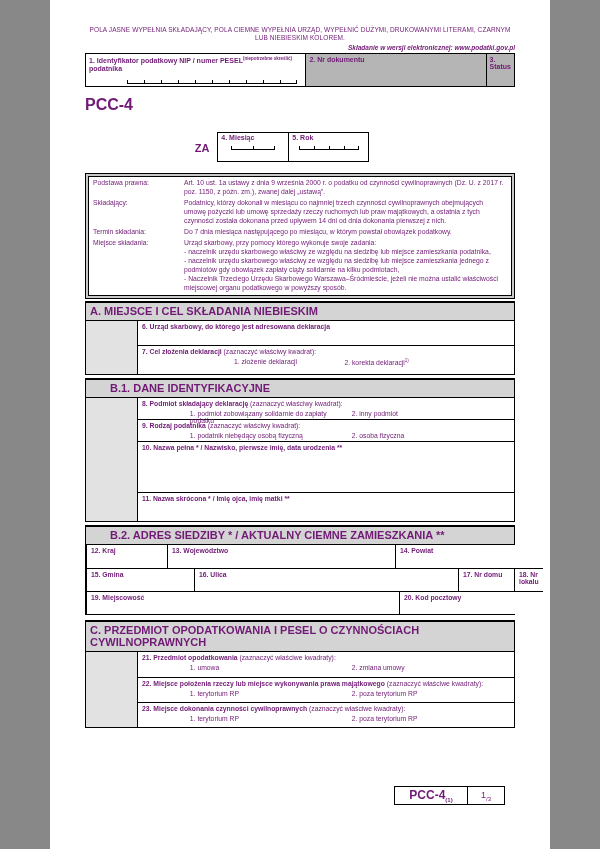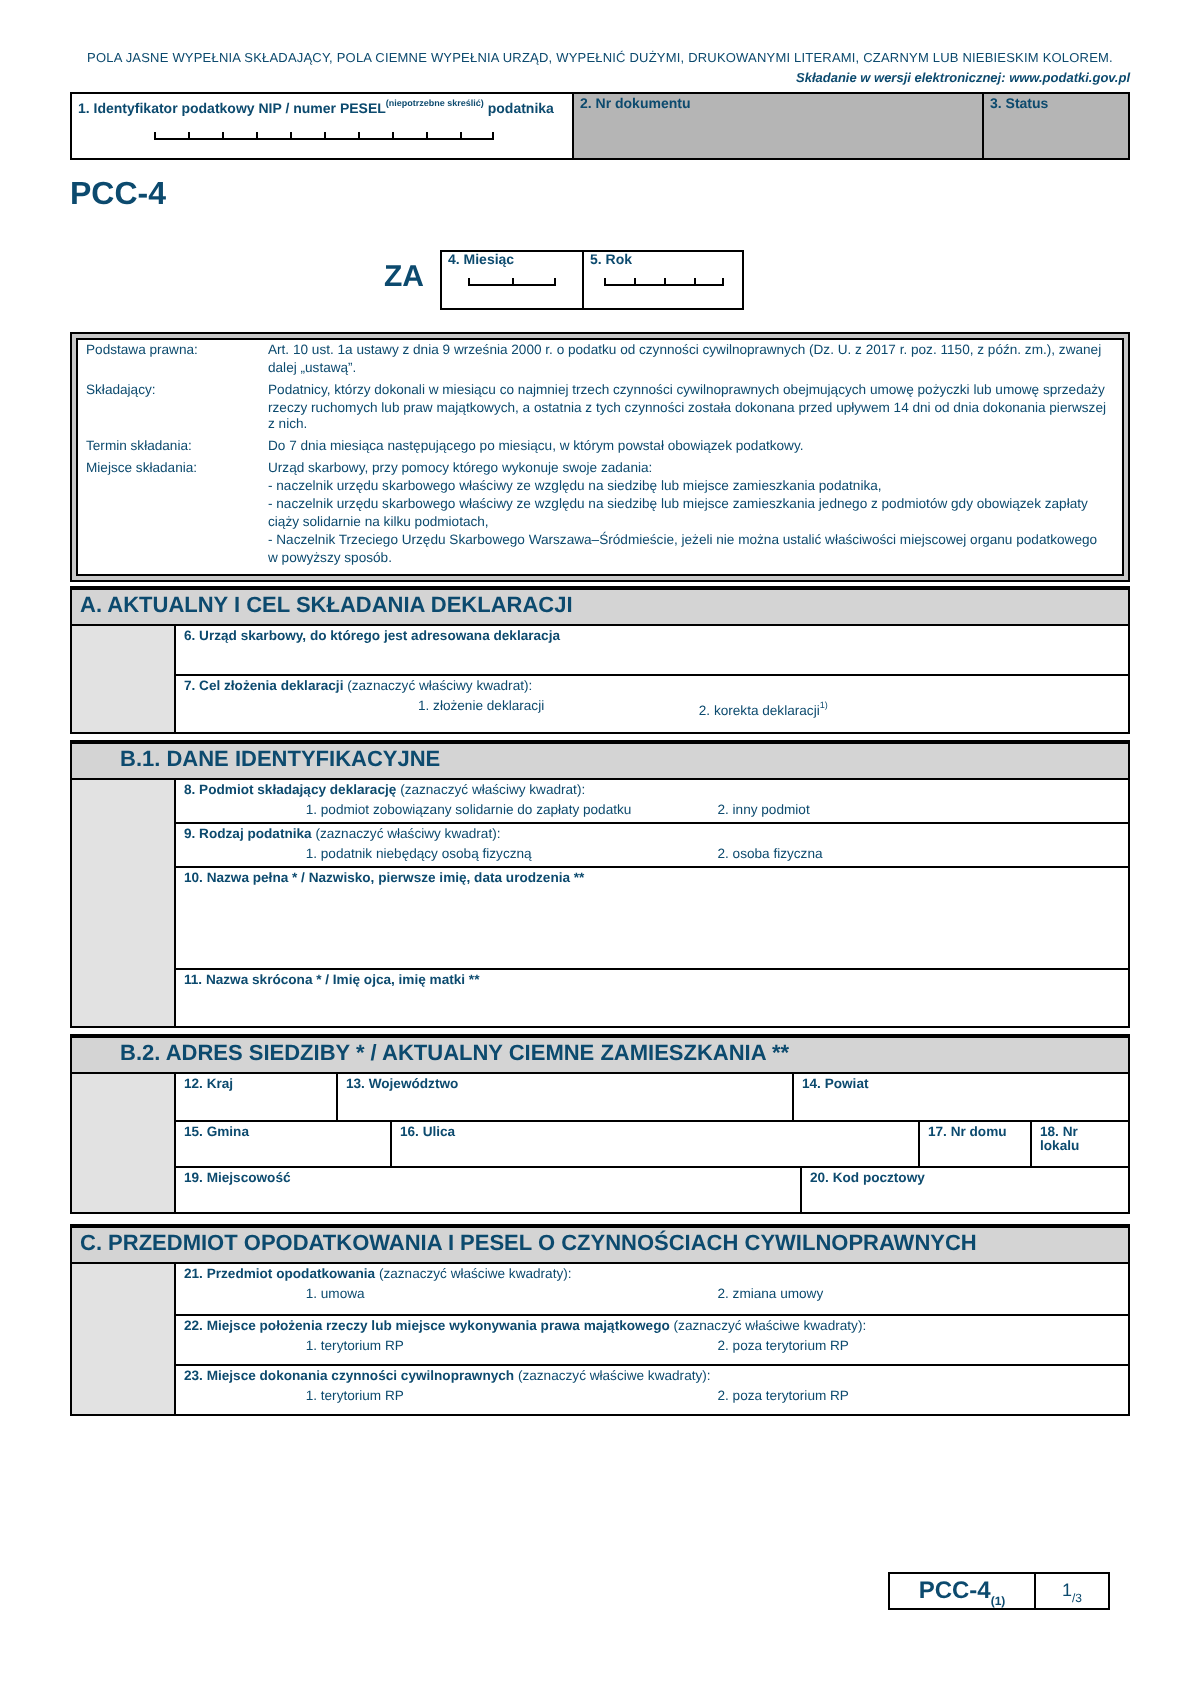--- a/index.html
+++ b/index.html
@@ -1,19 +1,19 @@
 <!DOCTYPE html>
 <html><head>
 <meta charset="utf-8">
 <style>
   * { margin:0; padding:0; box-sizing:border-box; }
   html,body { background:#888; }
   #page {
-    position:relative; width:600px; height:849px; background:#fff;
-    font-family:"Liberation Sans", sans-serif; color:#0c4a6e;
+    position:relative; width:500px; height:849px; background:#fff;
+    font-family:"Liberation Sans", sans-serif; color:#701a75;
     padding:26px 35px 0 35px; margin:0 auto; overflow:hidden;
   }
   .tiny { font-size:6.5px; line-height:1.2; }
   .instr { text-align:center; letter-spacing:.1px; }
   .efile { text-align:right; font-weight:bold; font-style:italic; margin-top:2px; }
 
   
   .idrow { display:flex; border:1px solid #000; margin-top:2px; height:34px; }
   .idrow .cell { padding:2px 3px; font-size:7px; font-weight:bold; }
   .c1 { width:250px; background:#fff; }
@@ -25,21 +25,21 @@
   .dg i { display:block; height:4px; border-left:1px solid #000; border-bottom:1px solid #000; }
   .dg i:last-child { border-right:1px solid #000; }
   .dg-nip { margin:8px 0 0 38px; } .dg-nip i { width:17px; }
   .dg-m { margin:5px auto 0; width:44px; } .dg-m i { width:22px; }
   .dg-y { margin:5px auto 0; width:60px; } .dg-y i { width:15px; }
 
   .code-h { font-size:16px; font-weight:bold; margin-top:9px; }
   .main-title { text-align:center; font-size:11.5px; font-weight:bold; margin-top:13px; }
 
   .za-row { display:flex; justify-content:center; align-items:flex-end; margin-top:18px; margin-right:36px; }
-  .za-lbl { font-size:15px; font-weight:bold; margin-right:8px; margin-bottom:8px; }
+  .za-lbl { font-size:11px; font-weight:bold; margin-right:8px; margin-bottom:8px; }
   .za-boxes { display:flex; border:1px solid #000; height:30px; }
   .za-box { padding:1px 3px; font-size:7px; font-weight:bold; }
   .za-box.m { width:70px; }
   .za-box.y { width:80px; border-left:1px solid #000; }
 
   
   .legal {
     margin:14px 3px 0 3px; border:1px solid #000;
     box-shadow:0 0 0 2px #c9c9c9, 0 0 0 3px #000;
     padding:1px 0;
@@ -165,21 +165,21 @@
     </div>
     <div class="lrow">
       <div class="llab">Miejsce składania:</div>
       <div class="ltxt pre">Urząd skarbowy, przy pomocy którego wykonuje swoje zadania:
 - naczelnik urzędu skarbowego właściwy ze względu na siedzibę lub miejsce zamieszkania podatnika,
 - naczelnik urzędu skarbowego właściwy ze względu na siedzibę lub miejsce zamieszkania jednego z podmiotów gdy obowiązek zapłaty ciąży solidarnie na kilku podmiotach,
 - Naczelnik Trzeciego Urzędu Skarbowego Warszawa–Śródmieście, jeżeli nie można ustalić właściwości miejscowej organu podatkowego w powyższy sposób.</div>
     </div>
   </div>
 
-  <div class="sec-h gap5">A. AKTUALNY I CEL SKŁADANIA DEKLARACJI</div>
+  <div class="sec-h gap5">A. MIEJSCE I CEL SKŁADANIA NIEBIESKIM</div>
   <div class="sec-body">
     <div class="strip"></div>
     <div class="fields">
       <div class="fbox h6">
         <span class="flab">6. Urząd skarbowy, do którego jest adresowana deklaracja</span>
       </div>
       <div class="fbox h7">
         <span class="flab">7. Cel złożenia deklaracji </span><span class="fnote">(zaznaczyć właściwy kwadrat):</span>
         <div class="opts ctr">
           <span class="o1">1. złożenie deklaracji</span>

